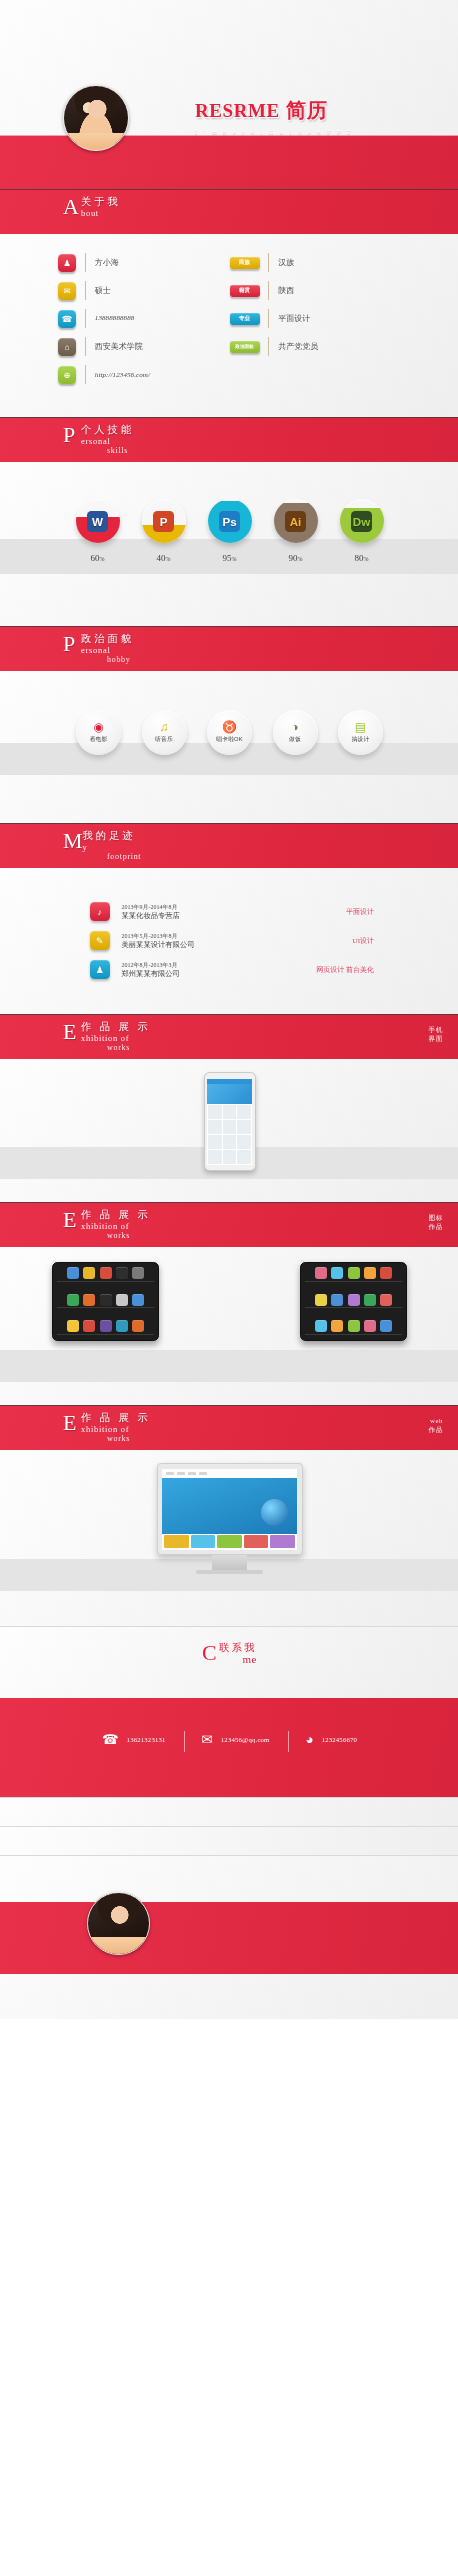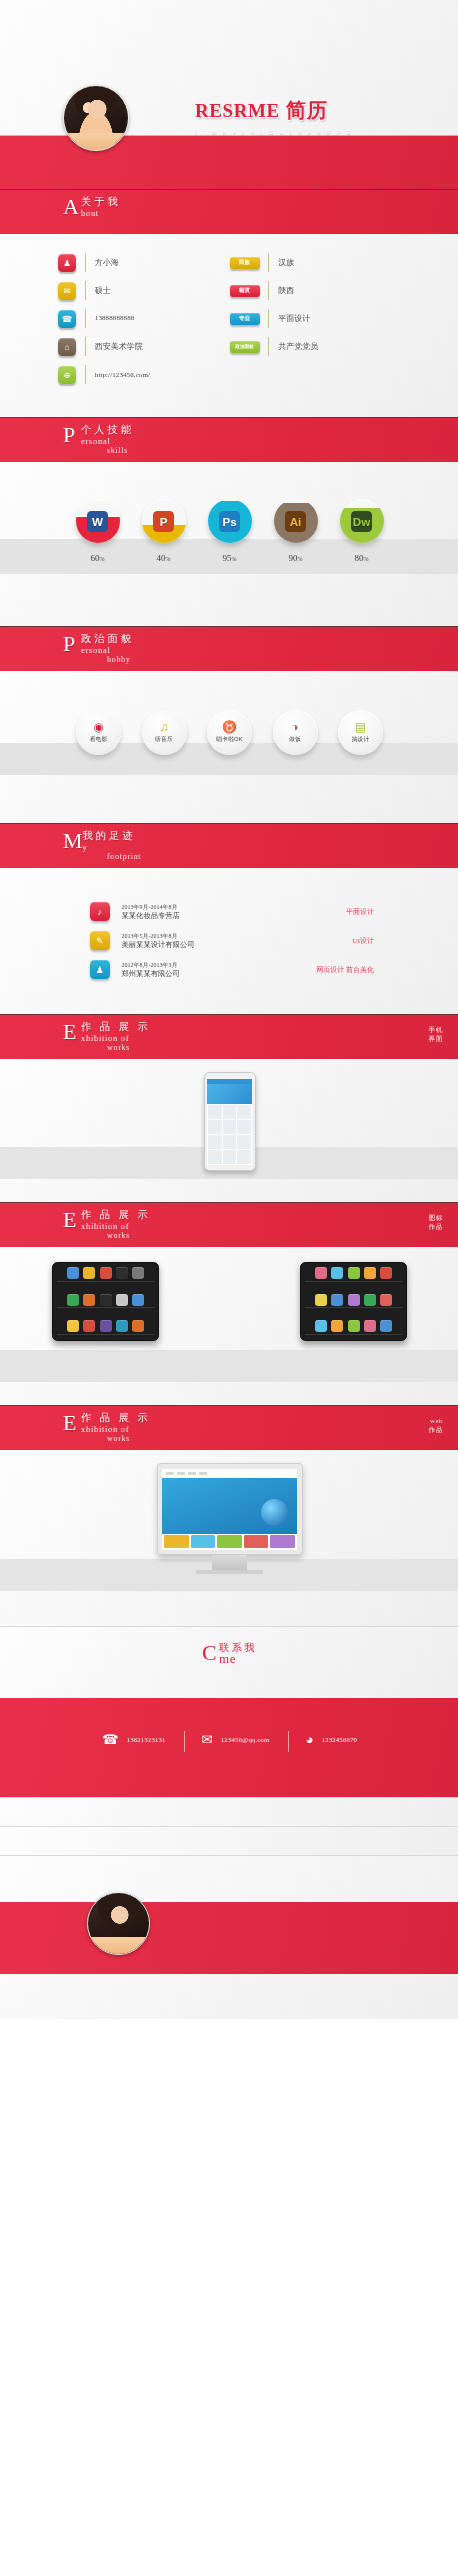--- a/index.html
+++ b/index.html
@@ -82,21 +82,21 @@
   .about-col { flex:1; }
   .about-row { display:flex; align-items:center; height:28px; }
   .about-ico {
     width:18px; height:18px; border-radius:4.3px; flex:0 0 18px;
     box-shadow:0 1.2px 1.8px rgba(0,0,0,.28), inset 0 0.6px 0 rgba(255,255,255,.45);
     display:flex; align-items:center; justify-content:center;
     color:#fff; font-size:8.5px;
   }
   .about-div { width:0.6px; height:19.5px; background:#cdbc9c; margin:0 9.7px 0 8.5px; flex:0 0 0.6px;}
   .about-txt { font-size:8px; color:#4a4a4a; line-height:9px; }
-  .about-txt.small { font-size:7px; letter-spacing:0.1px;}
+  .about-txt.small { font-size:7px; letter-spacing:0.1px;font-style:italic;}
   .about-tag {
     width:30px; height:12px; border-radius:2.4px; flex:0 0 30px;
     display:flex; align-items:center; justify-content:center;
     color:#fff; font-size:5.5px; font-weight:bold; letter-spacing:0;
     box-shadow:0 1.2px 1.8px rgba(0,0,0,.25), inset 0 0.6px 0 rgba(255,255,255,.4);
     font-family:"Liberation Sans", sans-serif;
   }
   .about-tag.w6 { font-size:4.6px; }
 
   
@@ -196,21 +196,21 @@
   .monitor .th { flex:1; border-radius:1.2px; }
   .monitor .stand { width:35px; height:14.6px; margin:0 auto; background:linear-gradient(180deg,#dcdcdc,#c4c4c4);}
   .monitor .base { width:67px; height:3.7px; margin:0 auto; border-radius:1.8px; background:#cfcfcf;}
 
   
   #contact-head { height:72px; }
   .contact-title { position:absolute; left:50%; top:16px; transform:translateX(-50%); text-align:left; }
   .contact-title .big { float:left; font-size:22px; line-height:21px; color:#e4203c; font-family:"Liberation Serif", serif;}
   .contact-title .stack { margin-left:17px; }
   .contact-title .cn { font-size:10.3px; letter-spacing:2.4px; color:#e4203c; line-height:11.6px;}
-  .contact-title .en { font-size:13px; color:#e4203c; line-height:10.3px; letter-spacing:0.6px;}
+  .contact-title .en { font-size:11px; color:#e4203c; line-height:10.3px; letter-spacing:0.6px;text-align:right;}
   #contact-bar { height:99px; position:relative; }
   .contact-row { display:flex; align-items:center; justify-content:center; gap:0; padding-top:35px;}
   .citem { display:flex; align-items:center; gap:8px; padding:0 18px; position:relative;}
   .citem + .citem::before { content:""; position:absolute; left:0; top:-2.4px; width:0.6px; height:21px; background:rgba(255,255,255,.55);}
   .citem .ci { font-size:13.4px; color:#fff; line-height:13.4px; }
   .citem .ct { font-size:6.7px; color:#fff; letter-spacing:0.2px; }
 
   
   .blank { height:29px; }
   .blank-line { position:absolute; left:0; top:0; width:100%; height:0.6px; background:#d9d9d9;}

